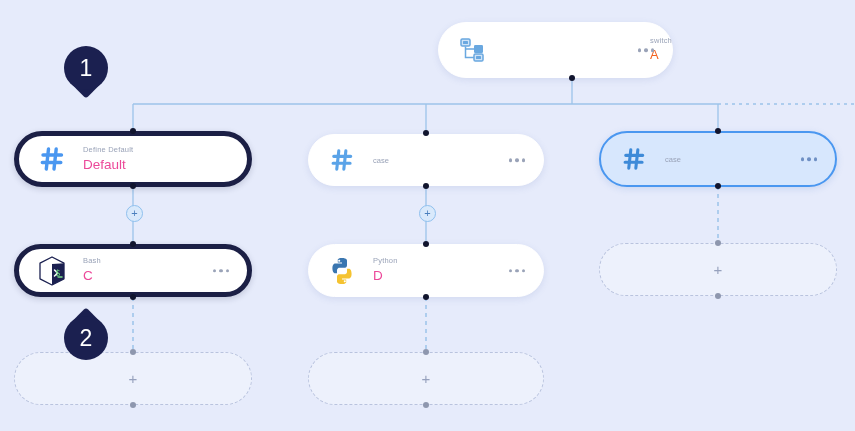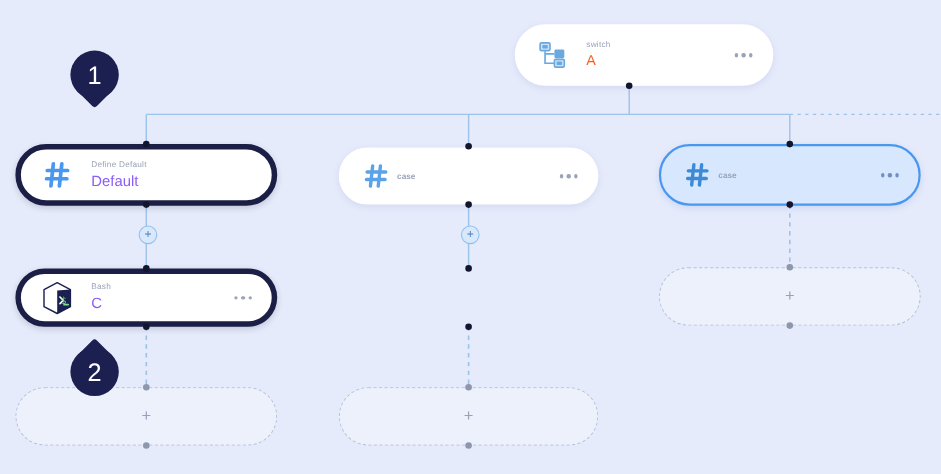--- a/index.html
+++ b/index.html
@@ -37,23 +37,23 @@
   }
   .node .ico{
     flex:0 0 auto;
     width:34px;height:34px;
     margin-left:16px;
     display:flex;align-items:center;justify-content:center;
   }
   .node.small-ico .ico{width:26px;height:26px;margin-left:20px;}
   .txtwrap{margin-left:14px;display:flex;flex-direction:column;justify-content:center;line-height:1.15;}
   .lbl{font-size:7.5px;color:#9aa3b8;letter-spacing:.2px;}
-  .val{font-size:13.5px;color:#8b5cf6;margin-top:2px;}
+  .val{font-size:13.5px;color:#ec4899;margin-top:2px;}
   .val.orange{color:#f4621f;font-size:13px;}
-  .inline-lbl{margin-left:6px;font-size:7.5px;color:#9aa3b8;font-weight:bold;}
+  .inline-lbl{margin-left:18px;font-size:7.5px;color:#9aa3b8;}
   .dots{
     position:absolute;right:18px;top:50%;transform:translateY(-50%);
     display:flex;gap:3px;
   }
   .dots i{width:3.5px;height:3.5px;border-radius:50%;background:#9aa3b8;display:block;}
   .node.highlight .dots i{background:#6f90c4;}
 
   
   .placeholder{
     position:absolute;box-sizing:border-box;
@@ -119,21 +119,21 @@
 
     <path d="M133,297 L133,352" stroke="#9cc3ea" stroke-width="1.5" fill="none" stroke-dasharray="4 4"></path>
 
     <path d="M426,186 L426,244" stroke="#9cc3ea" stroke-width="1.3" fill="none"></path>
 
     <path d="M426,297 L426,352" stroke="#9cc3ea" stroke-width="1.5" fill="none" stroke-dasharray="4 4"></path>
 
     <path d="M718,186 L718,243" stroke="#9cc3ea" stroke-width="1.5" fill="none" stroke-dasharray="4 4"></path>
   </svg>
 
-  <div class="node plain" style="left:468px;top:22px;width:235px;height:56px;">
+  <div class="node plain" style="left:438px;top:22px;width:235px;height:56px;justify-content:space-between;">
     <span class="ico">
       <svg width="26" height="26" viewBox="0 0 26 26">
         <rect x="2" y="2" width="9" height="7" rx="1.3" fill="#cfe3f7" stroke="#6aa8e0" stroke-width="1.5"></rect>
         <rect x="4" y="4" width="5" height="3" rx=".6" fill="#6aa8e0"></rect>
         <rect x="15" y="8" width="9" height="8" rx="1.3" fill="#6aa8e0"></rect>
         <rect x="15" y="17" width="9" height="7" rx="1.3" fill="#cfe3f7" stroke="#6aa8e0" stroke-width="1.5"></rect>
         <rect x="17" y="19" width="5" height="3" rx=".6" fill="#6aa8e0"></rect>
         <path d="M6.5,9.5 L6.5,20.5 L15,20.5 M6.5,12 L15,12" stroke="#6aa8e0" stroke-width="1.5" fill="none"></path>
       </svg>
     </span>
@@ -211,20 +211,46 @@
     </span>
     <span class="dots">
         <i></i>
         <i></i>
         <i></i>
       </span>
   </div>
   <span class="port" style="left:130px;top:241px;"></span>
   <span class="port" style="left:130px;top:294px;"></span>
 
+  <div class="node plain" style="left:308px;top:244px;width:236px;height:53px;">
+    <span class="ico">
+      <svg width="32" height="32" viewBox="0 0 32 32">
+        <path d="M15.8,3 C11.5,3 11.8,5 11.8,5 L11.8,7.6 L16,7.6 L16,8.5 L9.6,8.5
+                 C9.6,8.5 6.4,8.1 6.4,13.3 C6.4,18.5 9.2,18.3 9.2,18.3 L11,18.3
+                 L11,15.6 C11,15.6 10.9,12.8 13.7,12.8 L18.3,12.8 C18.3,12.8 21,12.85 21,10.2
+                 L21,5.6 C21,5.6 21.3,3 15.8,3 Z M13.2,4.8 C13.8,4.8 14.2,5.2 14.2,5.8
+                 C14.2,6.4 13.8,6.8 13.2,6.8 C12.6,6.8 12.2,6.4 12.2,5.8 C12.2,5.2 12.6,4.8 13.2,4.8 Z" fill="#3a76b0"></path>
+        <path d="M16.2,29 C20.5,29 20.2,27 20.2,27 L20.2,24.4 L16,24.4 L16,23.5 L22.4,23.5
+                 C22.4,23.5 25.6,23.9 25.6,18.7 C25.6,13.5 22.8,13.7 22.8,13.7 L21,13.7
+                 L21,16.4 C21,16.4 21.1,19.2 18.3,19.2 L13.7,19.2 C13.7,19.2 11,19.15 11,21.8
+                 L11,26.4 C11,26.4 10.7,29 16.2,29 Z M18.8,27.2 C18.2,27.2 17.8,26.8 17.8,26.2
+                 C17.8,25.6 18.2,25.2 18.8,25.2 C19.4,25.2 19.8,25.6 19.8,26.2
+                 C19.8,26.8 19.4,27.2 18.8,27.2 Z" fill="#f5c331"></path>
+      </svg>
+    </span>
+    <span class="txtwrap">
+      <span class="lbl">Python</span>
+      <span class="val">D</span>
+    </span>
+    <span class="dots">
+        <i></i>
+        <i></i>
+        <i></i>
+      </span>
+  </div>
   <span class="port" style="left:423px;top:241px;"></span>
   <span class="port" style="left:423px;top:294px;"></span>
 
   <div class="edgeplus" style="left:126px;top:205px;">
     <span>+</span>
   </div>
   <div class="edgeplus" style="left:419px;top:205px;">
     <span>+</span>
   </div>
 

